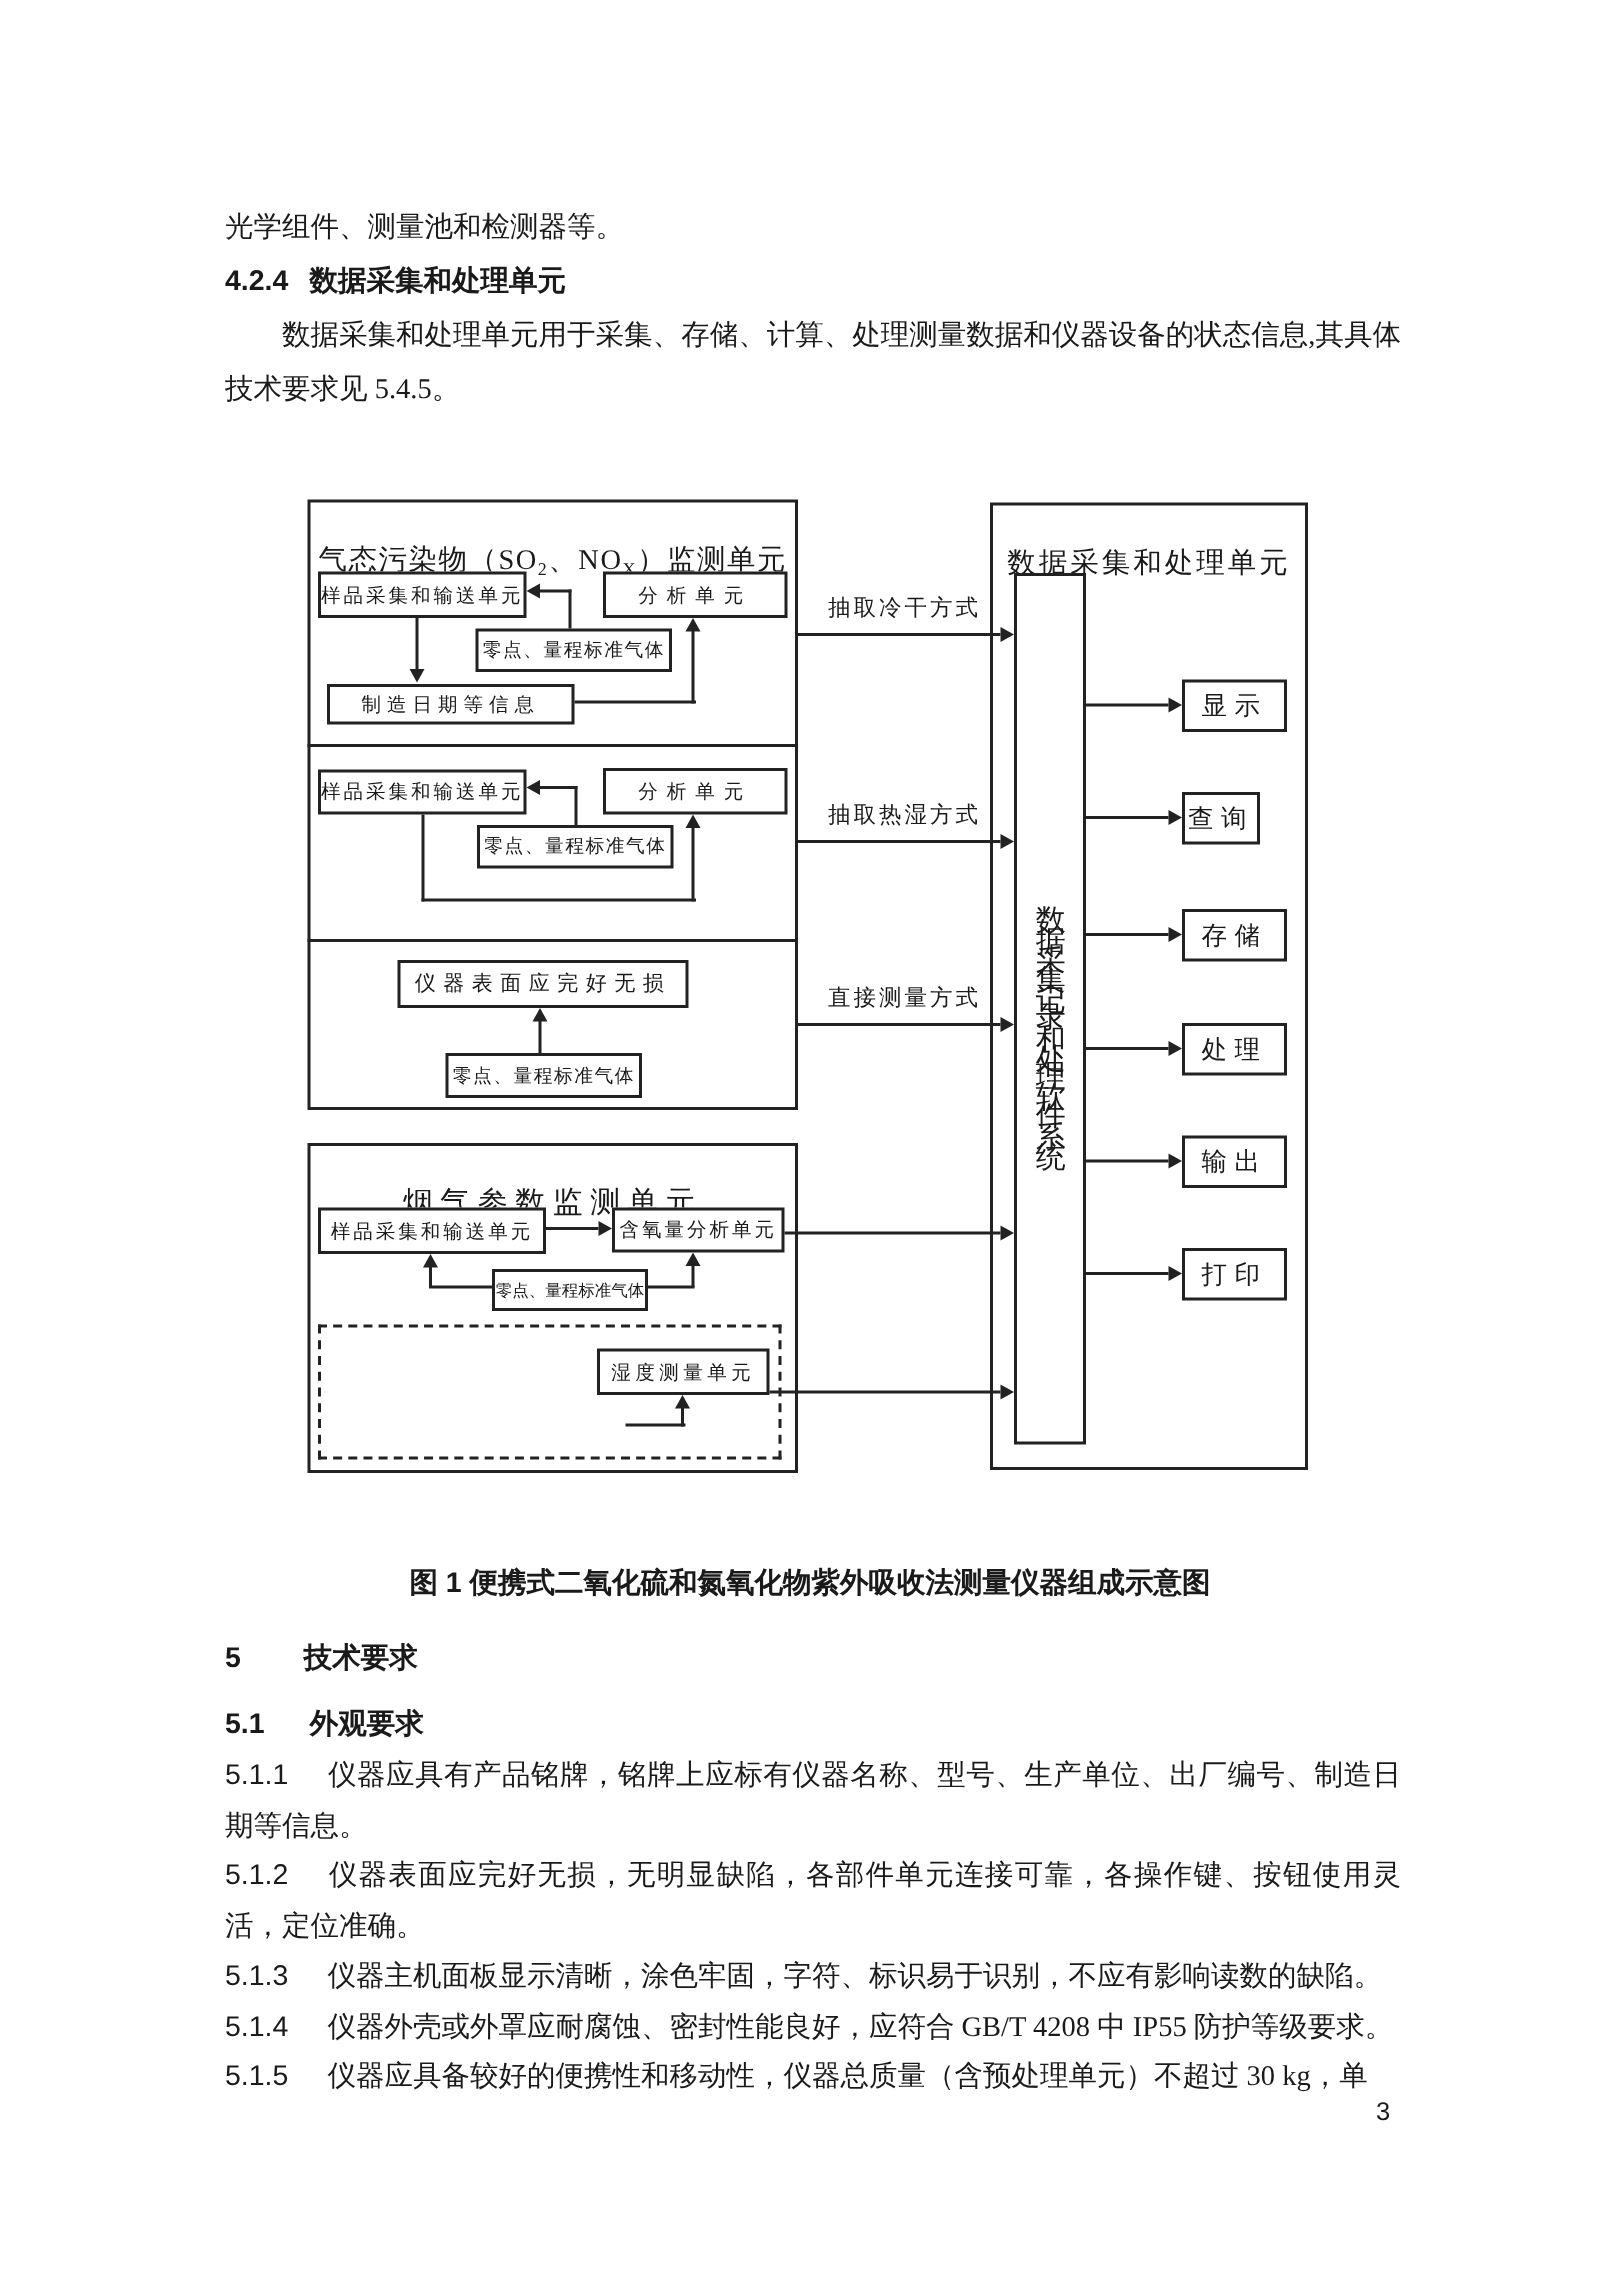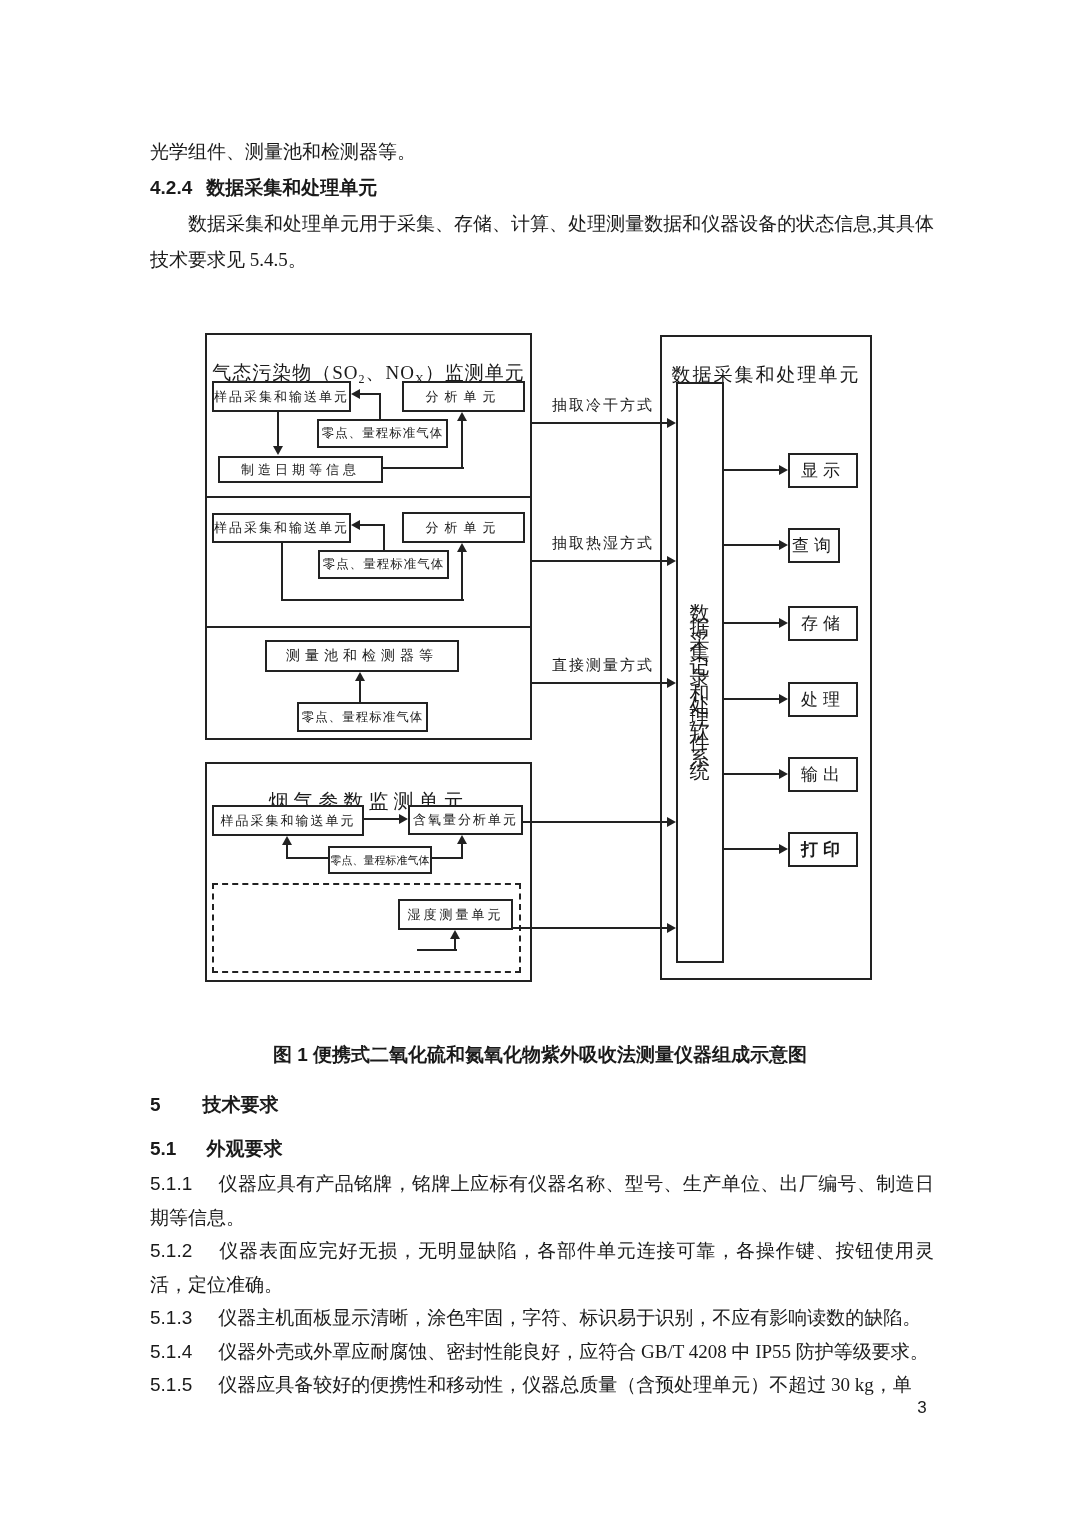--- a/index.html
+++ b/index.html
@@ -74,21 +74,21 @@
   <div class="nbox zero" style="left:318px; top:550px; width:131px; height:29px;">零点、量程标准气体</div>
   <div class="vl" style="left:383px; top:524px; height:26px;"></div>
   <div class="hl" style="left:360px; top:524px; width:25px;"></div>
   <div class="ah ah-l" style="left:351px; top:520px;"></div>
   <div class="vl" style="left:281px; top:543px; height:58px;"></div>
   <div class="hl" style="left:281px; top:599px; width:183px;"></div>
   <div class="vl" style="left:461px; top:551px; height:50px;"></div>
   <div class="ah ah-u" style="left:457px; top:543px;"></div>
 
   <div class="gbox" style="left:205px; top:626px; width:327px; height:114px;"></div>
-  <div class="nbox meas" style="left:265px; top:640px; width:194px; height:32px;">测量池和检测器等</div>
+  <div class="nbox meas" style="left:265px; top:640px; width:194px; height:32px;">仪器表面应完好无损</div>
   <div class="nbox zero" style="left:297px; top:702px; width:131px; height:30px;">零点、量程标准气体</div>
   <div class="vl" style="left:359px; top:680px; height:22px;"></div>
   <div class="ah ah-u" style="left:355px; top:672px;"></div>
 
   <div class="gbox" style="left:205px; top:762px; width:327px; height:220px;"></div>
   <div class="gtitle" style="left:205px; top:772px; width:327px; font-size:20px; letter-spacing:5px;">烟气参数监测单元</div>
   <div class="nbox" style="left:212px; top:805px; width:152px; height:31px;">样品采集和输送单元</div>
   <div class="nbox" style="left:408px; top:805px; width:115px; height:30px;">含氧量分析单元</div>
   <div class="hl" style="left:364px; top:818px; width:35px;"></div>
   <div class="ah ah-r" style="left:399px; top:814px;"></div>
@@ -132,21 +132,21 @@
   <div class="ah ah-r" style="left:779px; top:540px;"></div>
   <div class="nbox obox" style="left:788px; top:606px; width:70px; height:35px;">存储</div>
   <div class="hl" style="left:724px; top:622px; width:55px;"></div>
   <div class="ah ah-r" style="left:779px; top:618px;"></div>
   <div class="nbox obox" style="left:788px; top:682px; width:70px; height:35px;">处理</div>
   <div class="hl" style="left:724px; top:698px; width:55px;"></div>
   <div class="ah ah-r" style="left:779px; top:694px;"></div>
   <div class="nbox obox" style="left:788px; top:757px; width:70px; height:35px;">输出</div>
   <div class="hl" style="left:724px; top:773px; width:55px;"></div>
   <div class="ah ah-r" style="left:779px; top:769px;"></div>
-  <div class="nbox obox" style="left:788px; top:832px; width:70px; height:35px;font-weight:bold;">打印</div>
+  <div class="nbox obox" style="left:788px; top:832px; width:70px; height:35px;">打印</div>
   <div class="hl" style="left:724px; top:848px; width:55px;"></div>
   <div class="ah ah-r" style="left:779px; top:844px;"></div>
 
   <div class="caption hd" style="top:1042px;">图 1  便携式二氧化硫和氮氧化物紫外吸收法测量仪器组成示意图</div>
 
   <div class="abs hd" style="left:150px; top:1092px; font-size:19px;"><span class="h5num">5</span><span>技术要求</span></div>
   <div class="abs hd" style="left:150px; top:1136px; font-size:19px;"><span class="h51num">5.1</span><span>外观要求</span></div>
 
   <div class="abs items" style="left:150px; top:1167px; width:784px;">
     <p><span class="inum">5.1.1</span><span>仪器应具有产品铭牌，铭牌上应标有仪器名称、型号、生产单位、出厂编号、制造日期等信息。</span></p>

